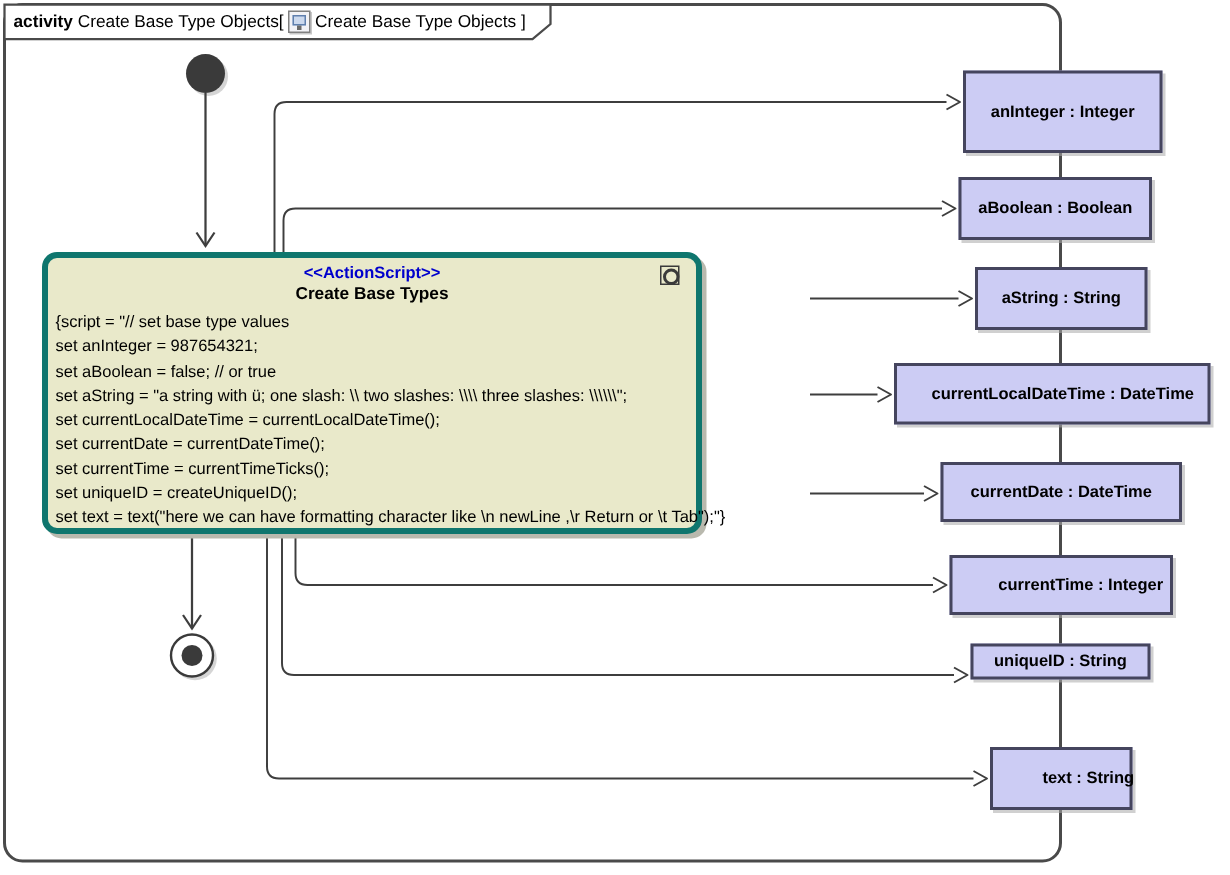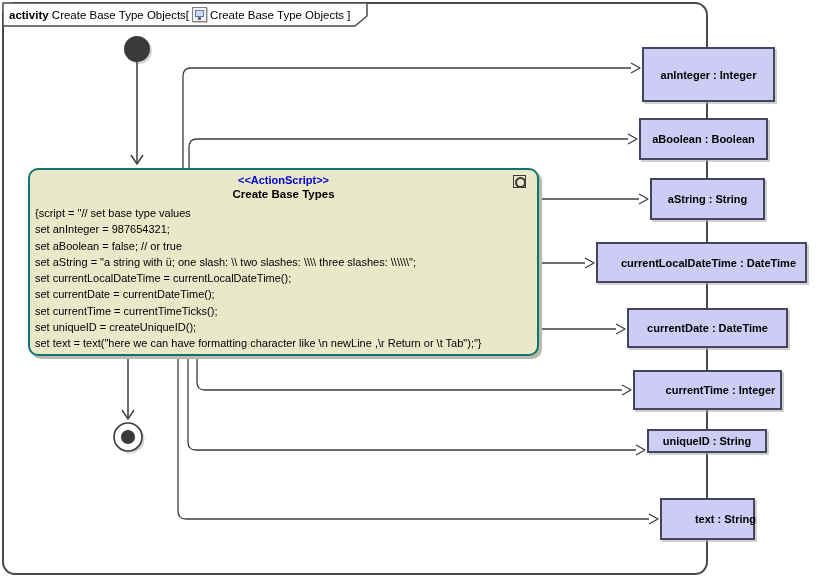--- a/index.html
+++ b/index.html
@@ -9,22 +9,22 @@
   
   #frame-title{position:absolute;left:9px;top:7px;z-index:3;display:flex;align-items:center;
                font-size:11.5px;color:#000;white-space:pre;}
   #frame-title .kind{font-weight:bold;}
   .dgm-icon{display:inline-block;width:13px;height:13px;border:1px solid #808080;
             background:#f2f2f6;margin:0 3px;position:relative;box-shadow:1px 1px 0 #c8c8c8;}
   .dgm-icon .glyph{position:absolute;left:2px;top:2px;width:7px;height:5px;
             border:1px solid #5f7fae;background:#ccd9ee;}
   .dgm-icon .glyph2{position:absolute;left:5px;bottom:1px;width:3px;height:3px;background:#6a6a6a;}
   
-  #action{position:absolute;left:28px;top:168px;width:511px;height:188px;box-sizing:border-box;
-          background:#e9e9ca;border:2px solid #0f766e;border-radius:10px;z-index:2;
+  #action{position:absolute;left:28px;top:168px;width:440px;height:188px;box-sizing:border-box;
+          background:#e9e9ca;border:4px solid #0f766e;border-radius:10px;z-index:2;
           box-shadow:3px 3px 0 #b9b9ae;}
   #action .stereo{margin-top:4px;text-align:center;font-size:11px;font-weight:bold;color:#0000cc;}
   #action .name{text-align:center;font-size:11.5px;font-weight:bold;color:#000;margin:2px 0 5px 0;}
   #action .script{padding-left:5px;font-size:11px;color:#000;}
   #action .script div{line-height:16.3px;white-space:pre;}
   .gear-icon{position:absolute;right:11px;top:5px;width:13px;height:13px;box-sizing:border-box;
              border:1.5px solid #3a3a3a;background:#e9e9ca;}
   .gear-icon .ring{position:absolute;left:1px;top:1px;width:7px;height:7px;box-sizing:content-box;
              border:2px solid #3a3a3a;border-radius:50%;}
   

